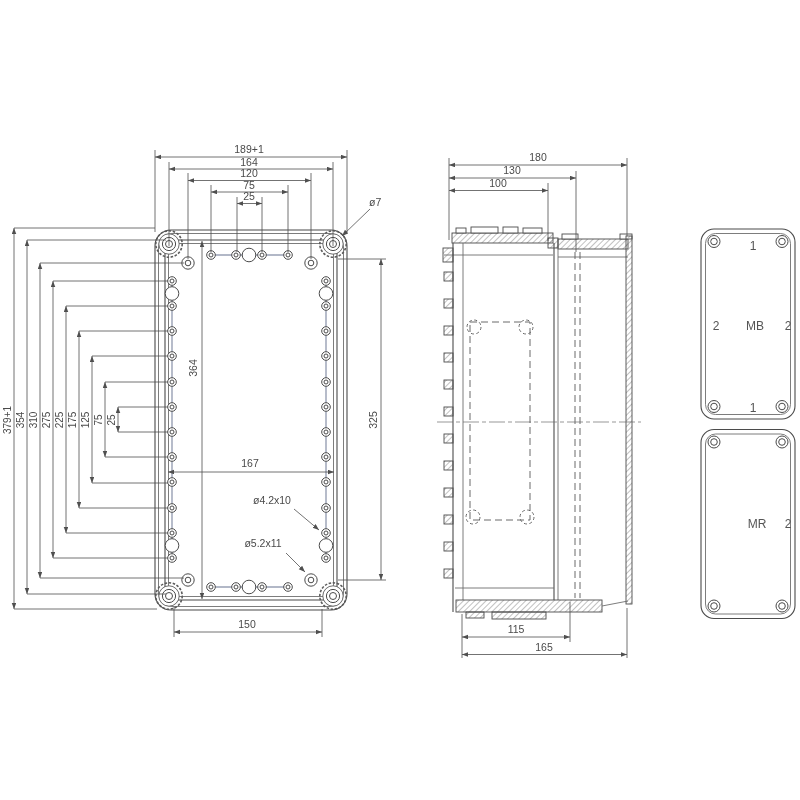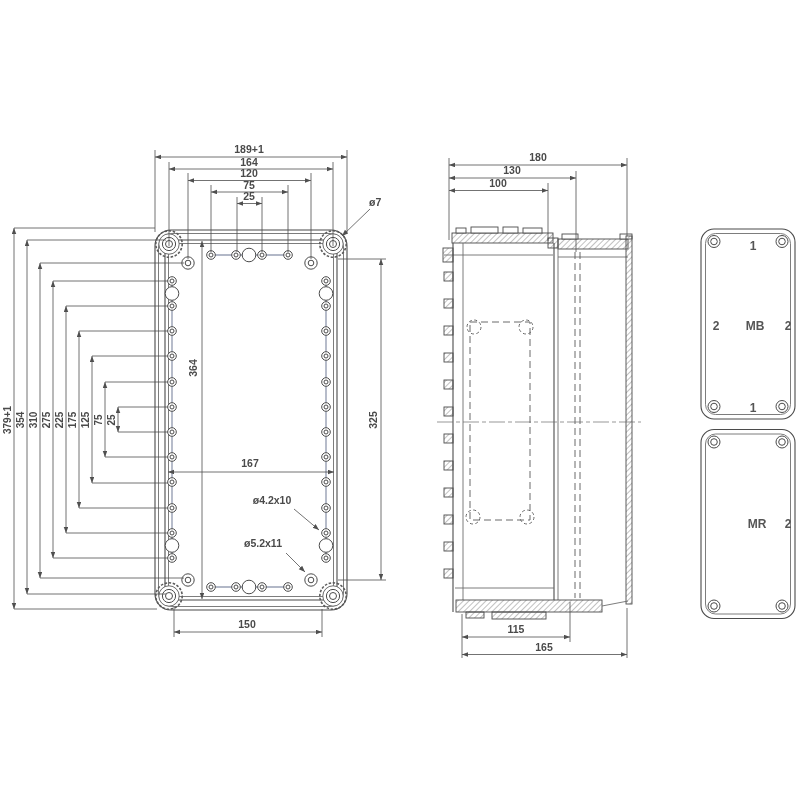--- a/index.html
+++ b/index.html
@@ -1,16 +1,16 @@
 <!DOCTYPE html>
 <html><head>
 <meta charset="utf-8">
 <style>
   html,body{margin:0;padding:0;background:#fff;}
-  .stage{width:800px;height:800px;background:#fff;position:relative;font-family:"Liberation Sans",sans-serif;font-weight:bold;}
+  .stage{width:800px;height:800px;background:#fff;position:relative;font-family:"Liberation Sans",sans-serif;}
   svg{display:block;}
   
   .ln{stroke:#4b4b4b;stroke-width:1.1;fill:none;}
   .ln2{stroke:#6e6e6e;stroke-width:0.9;fill:none;}
   .lt{stroke:#98a0b4;stroke-width:1.4;fill:none;}
   .dim{stroke:#4f4f4f;stroke-width:0.8;fill:none;}
   .dsh{stroke:#5a5a5a;stroke-width:0.9;fill:none;stroke-dasharray:7 4;}
   .dshc{stroke:#5a5a5a;stroke-width:0.9;fill:none;stroke-dasharray:3 2.5;}
   .cl{stroke:#6a6a6a;stroke-width:0.7;fill:none;stroke-dasharray:16 3 4 3;}
   .hole{fill:#ffffff;stroke:#4b4b4b;stroke-width:1;}

